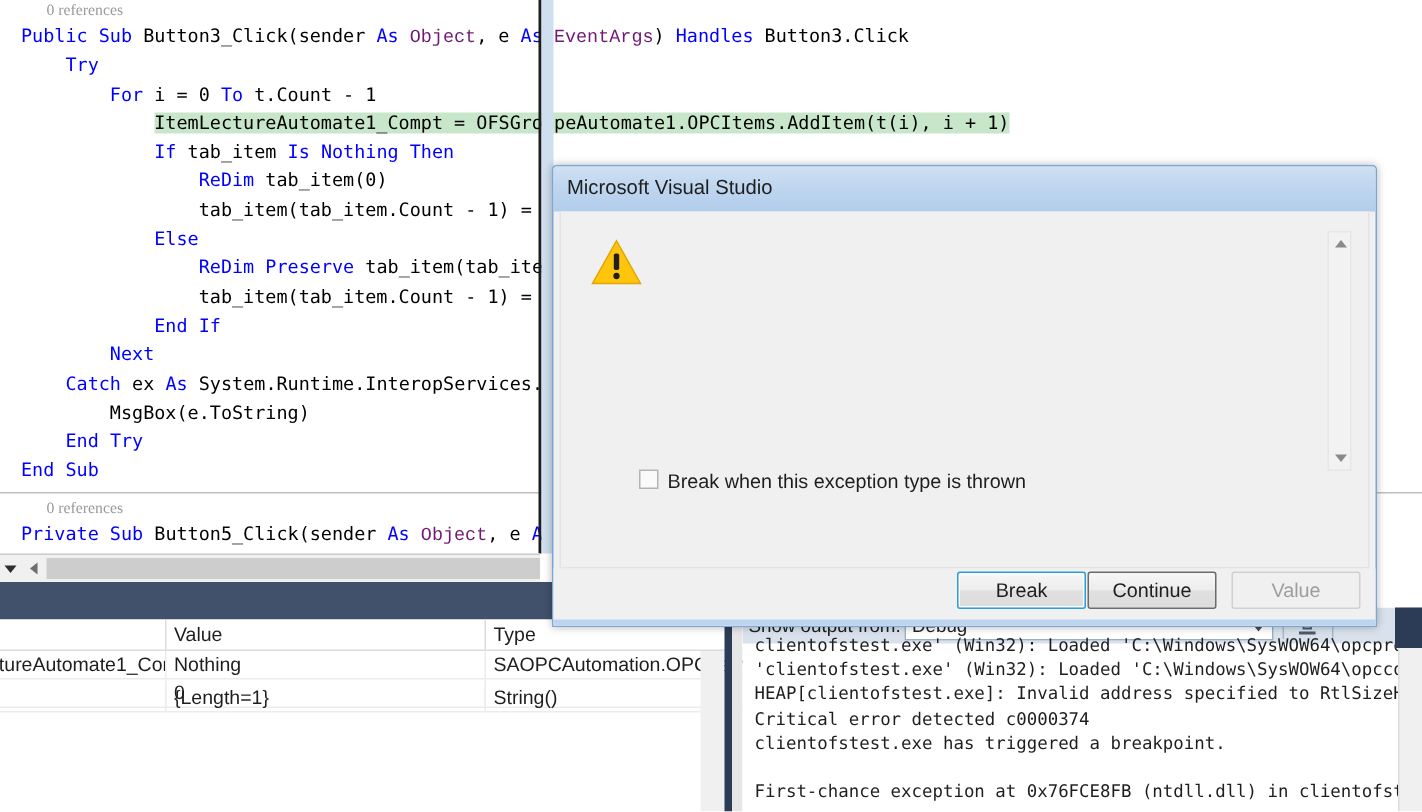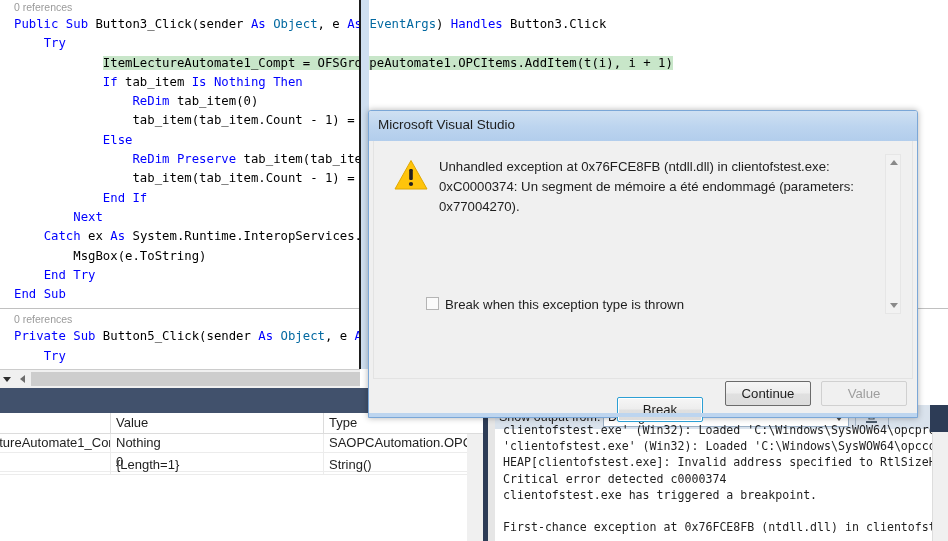--- a/index.html
+++ b/index.html
@@ -24,30 +24,30 @@
   .code-line {
     font-family: "DejaVu Sans Mono", monospace;
     font-size: 12.3px;
     line-height: 19.3px;
     height: 19.3px;
     white-space: pre;
     color: #000000;
     padding-left: 14px;
   }
   .ref-line {
-    font-family: Liberation Sans, sans-serif;
+    font-family: Liberation Serif, serif;
     font-size: 10.5px;
     line-height: 15px;
     height: 15px;
     color: #9a9a9a;
-    padding-left: 14px;
+    padding-left: 31px;
     white-space: pre;
   }
   .kw   { color: #0000ff; }
-  .typ  { color: #0369a1; }
+  .typ  { color: #701a75; font-family: Liberation Mono, monospace; }
   .hl   { background: #c8e6c9; }
   .sep {
     position: absolute;
     left: 0; width: 948px; height: 1px;
     background: #c0c0c0;
   }
   
   #editor-right-border {
     position: absolute;
     left: 359px; top: 0;
@@ -316,21 +316,21 @@
     box-sizing: border-box;
   }
   #dlg-msg-scroll .sb-up {
     position: absolute; left: 4px; top: 5px;
   }
   #dlg-msg-scroll .sb-dn {
     position: absolute; left: 4px; bottom: 5px;
   }
   #dlg-checkbox-row {
     position: absolute;
-    left: 52px; top: 156px;
+    left: 52px; top: 172px;
     display: flex;
   }
   #dlg-checkbox {
     width: 13px; height: 13px;
     background: #fafafa;
     border: 1px solid #b4b4b4;
     box-sizing: border-box;
     margin-right: 6px;
     flex: none;
   }
@@ -362,24 +362,23 @@
     font-family: "Liberation Sans", sans-serif;
     background: linear-gradient(to bottom, #f6f6f6 0%, #ededed 48%, #e0e0e0 52%, #dcdcdc 100%);
     border: 1px solid #9b9b9b;
     box-sizing: border-box;
     border-radius: 2px;
     color: #1e1e1e;
     display: flex; align-items: center; justify-content: center;
     cursor: pointer;
   }
   #btn-break {
-    left: 248px; width: 86px;
+    left: 269px; width: 86px;
     border: 1px solid #2c9fd4;
     box-shadow: inset 0 0 0 1px #ffffff;
-    margin-top: 16px;
   }
   #btn-continue {
     left: 356px; width: 86px;
     border: 1px solid #6b6b6b;
   }
   #btn-ignore {
     left: 452px; width: 86px;
     border: 1px solid #d0d0d0;
     background: #f0f0f0;
     color: #9e9e9e;
@@ -394,20 +393,21 @@
 </head>
 <body>
 
 <div id="root">
 
   <div id="editor-wide">
     <div id="code-lines">
         <div class="ref-line">0 references</div>
         <div class="code-line"><span class="kw">Public</span> <span class="kw">Sub</span> Button3_Click(sender <span class="kw">As</span> <span class="typ">Object</span>, e <span class="kw">As</span> <span class="typ">EventArgs</span>) <span class="kw">Handles</span> Button3.Click</div>
         <div class="code-line">    <span class="kw">Try</span></div>
+        <div class="code-line">        <span class="kw">For</span> i = 0 <span class="kw">To</span> t.Count - 1</div>
         <div class="code-line">            <span class="hl">ItemLectureAutomate1_Compt = OFSGroupeAutomate1.OPCItems.AddItem(t(i), i + 1)</span></div>
         <div class="code-line">            <span class="kw">If</span> tab_item <span class="kw">Is</span> <span class="kw">Nothing</span> <span class="kw">Then</span></div>
         <div class="code-line">                <span class="kw">ReDim</span> tab_item(0)</div>
         <div class="code-line">                tab_item(tab_item.Count - 1) = ItemLectureAutomate1_Compt</div>
         <div class="code-line">            <span class="kw">Else</span></div>
         <div class="code-line">                <span class="kw">ReDim</span> <span class="kw">Preserve</span> tab_item(tab_item.Count)</div>
         <div class="code-line">                tab_item(tab_item.Count - 1) = ItemLectureAutomate1_Compt</div>
         <div class="code-line">            <span class="kw">End</span> <span class="kw">If</span></div>
         <div class="code-line">        <span class="kw">Next</span></div>
         <div class="code-line">    <span class="kw">Catch</span> ex <span class="kw">As</span> System.Runtime.InteropServices.<span class="typ">COMException</span></div>
@@ -500,21 +500,20 @@
       <div id="dlg-title">Microsoft Visual Studio</div>
     </div>
     <div id="dlg-body">
       <div id="dlg-warn-icon">
         <svg width="34" height="32" viewBox="0 0 34 32">
           <path d="M17 1.5 L33 30 L1 30 Z" fill="#ffc40c" stroke="#e0a800" stroke-width="1"></path>
           <rect x="15.2" y="10" width="3.6" height="11" rx="1.2" fill="#231f20"></rect>
           <circle cx="17" cy="25" r="2.1" fill="#231f20"></circle>
         </svg>
       </div>
-      <div id="dlg-message">Unhandled exception at 0x76FCE8FB (ntdll.dll) in clientofstest.exe: 0xC0000374: Un segment de mémoire a été endommagé (parameters: 0x77004270).</div>
       <div id="dlg-msg-scroll">
         <div class="sb-up">
             <div class="tri tri-up-sm"></div>
           </div>
         <div class="sb-dn">
             <div class="tri tri-dn-sm"></div>
           </div>
       </div>
       <div id="dlg-checkbox-row">
         <div id="dlg-checkbox"></div>

